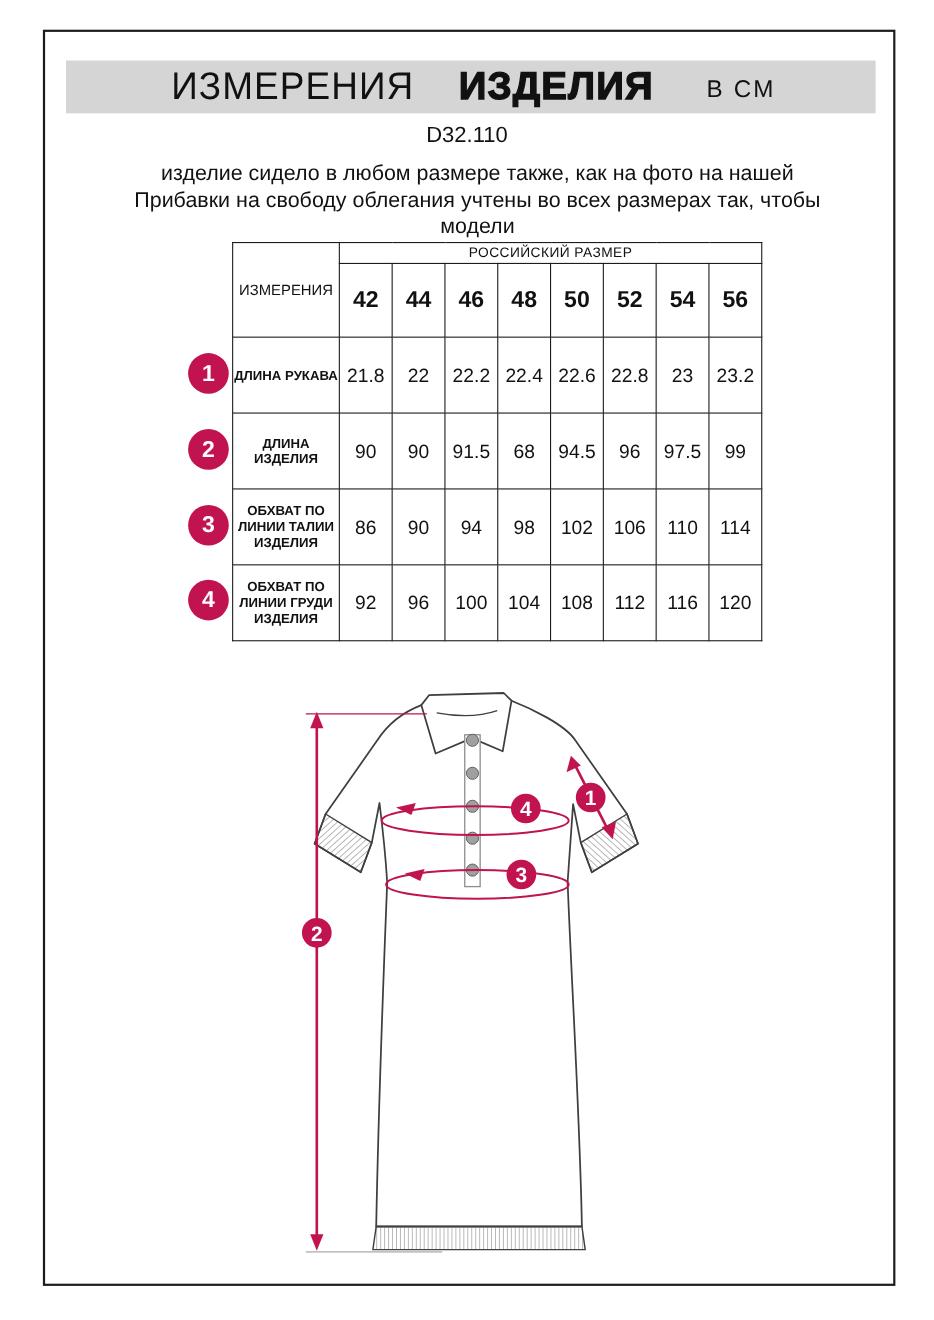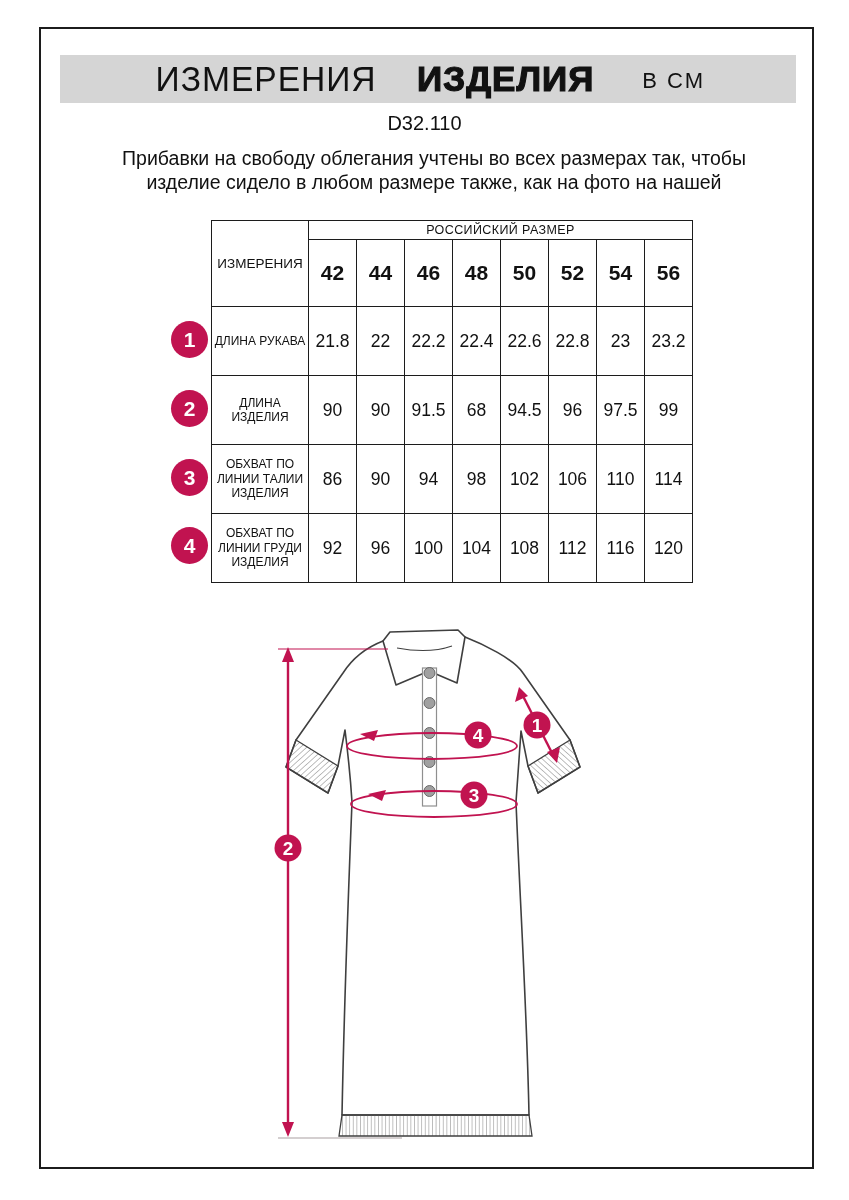--- a/index.html
+++ b/index.html
@@ -14,21 +14,21 @@
   .product-code{position:absolute;left:0;top:112px;width:849px;text-align:center;font-size:20px;}
   .description{position:absolute;left:104px;top:146px;width:660px;text-align:center;
         font-size:19.5px;line-height:24px;}
   
   table.meas{position:absolute;left:211px;top:220px;border-collapse:collapse;table-layout:fixed;}
   table.meas td,table.meas th{border:1.4px solid #1c1c1c;text-align:center;vertical-align:middle;
         padding:0;background:#fff;}
   th.group-hdr{height:18px;font-size:12.5px;font-weight:400;letter-spacing:.4px;}
   td.meas-hdr{font-size:13.5px;font-weight:400;}
   th.size{height:66px;font-size:21px;font-weight:700;}
-  td.row-label{font-size:12px;line-height:14.5px;white-space:pre-line;font-weight:400;}
+  td.row-label{font-size:12px;line-height:14.5px;white-space:pre-line;font-weight:700;}
   td.val{font-size:17.5px;}
   tr.data-row{height:69px;}
   .num-badge{position:absolute;width:37px;height:37px;border-radius:50%;background:#c11350;
         color:#fff;font-size:21px;font-weight:700;display:flex;align-items:center;
         justify-content:center;left:171px;}
   .note{position:absolute;left:211px;top:597px;width:482px;text-align:center;
         font-size:14.5px;font-weight:700;letter-spacing:.2px;}
   .drawing{position:absolute;left:255px;top:625px;width:350px;height:520px;}
 </style>
 </head>
@@ -39,22 +39,23 @@
 
   <div class="header-bar">
     <span class="title-regular">ИЗМЕРЕНИЯ</span>
     <span class="title-bold">ИЗДЕЛИЯ</span>
     <span class="title-suffix">В СМ</span>
   </div>
 
   <div class="product-code">D32.110</div>
 
   <div class="description">
+    <div>изделие сидело в любом размере также, как на фото на нашей</div>
     <div>Прибавки на свободу облегания учтены во всех размерах так, чтобы</div>
-    <div>изделие сидело в любом размере также, как на фото на нашей</div>
+    <div>модели</div>
   </div>
 
   <table class="meas">
     <colgroup>
       <col style="width:97px">
       <col style="width:48px">
         <col style="width:48px">
         <col style="width:48px">
         <col style="width:48px">
       <col style="width:48px">

